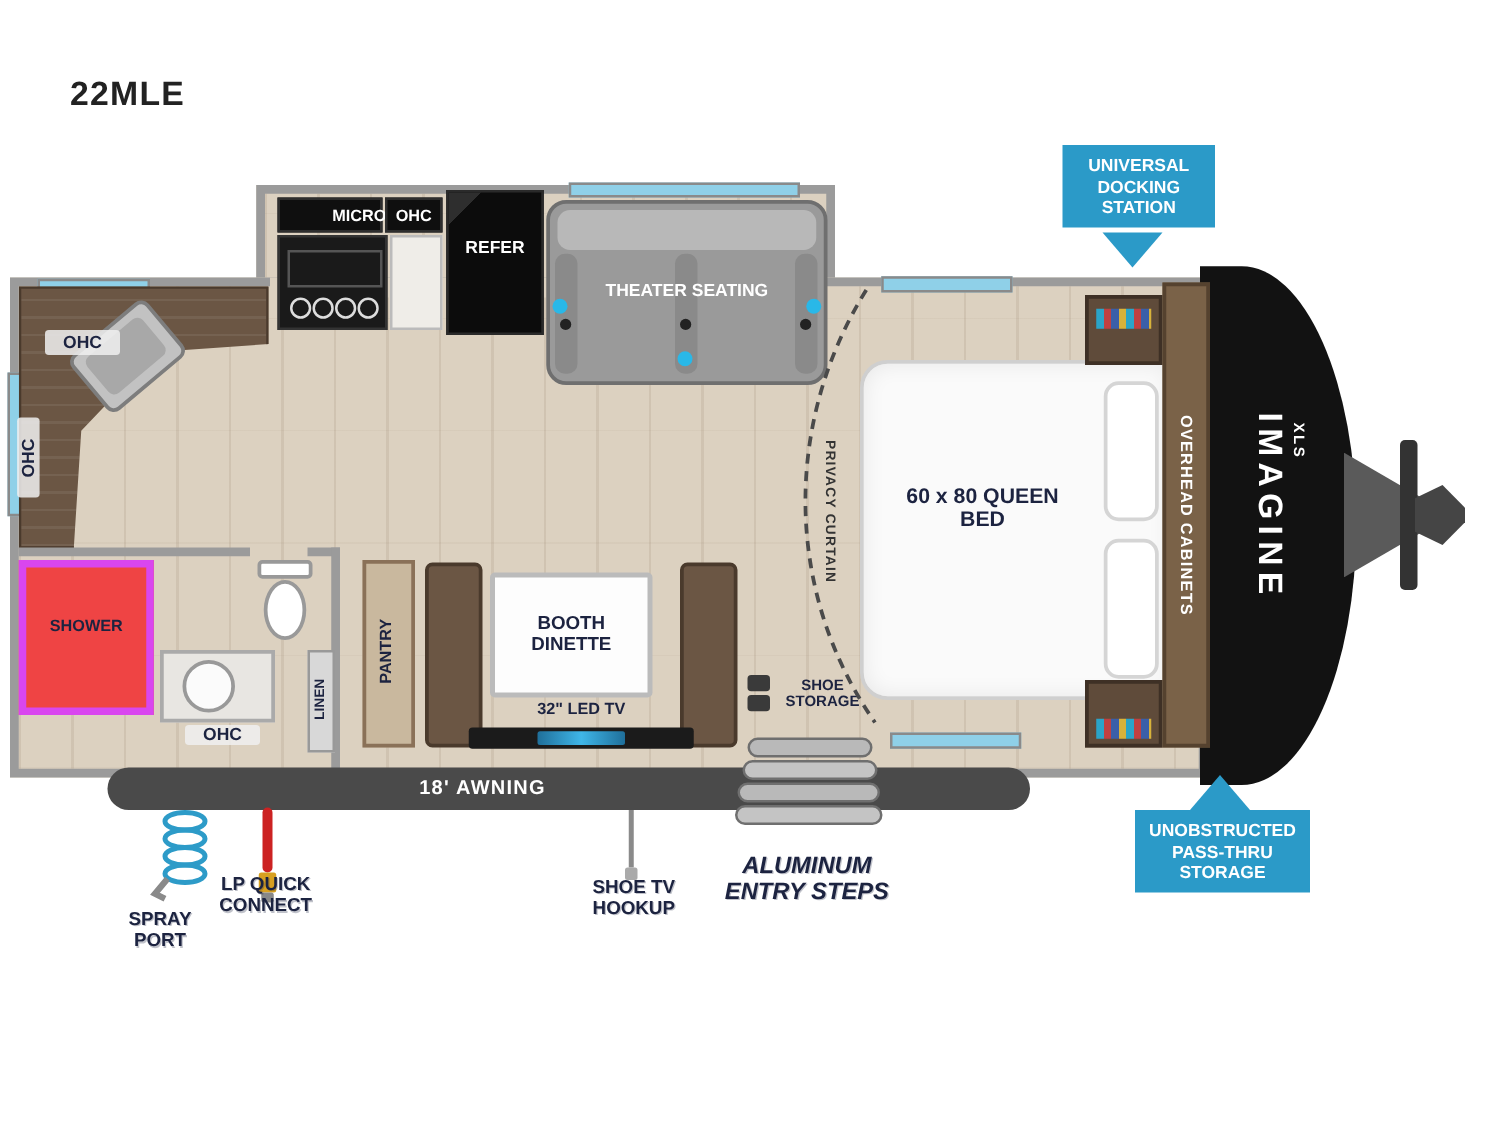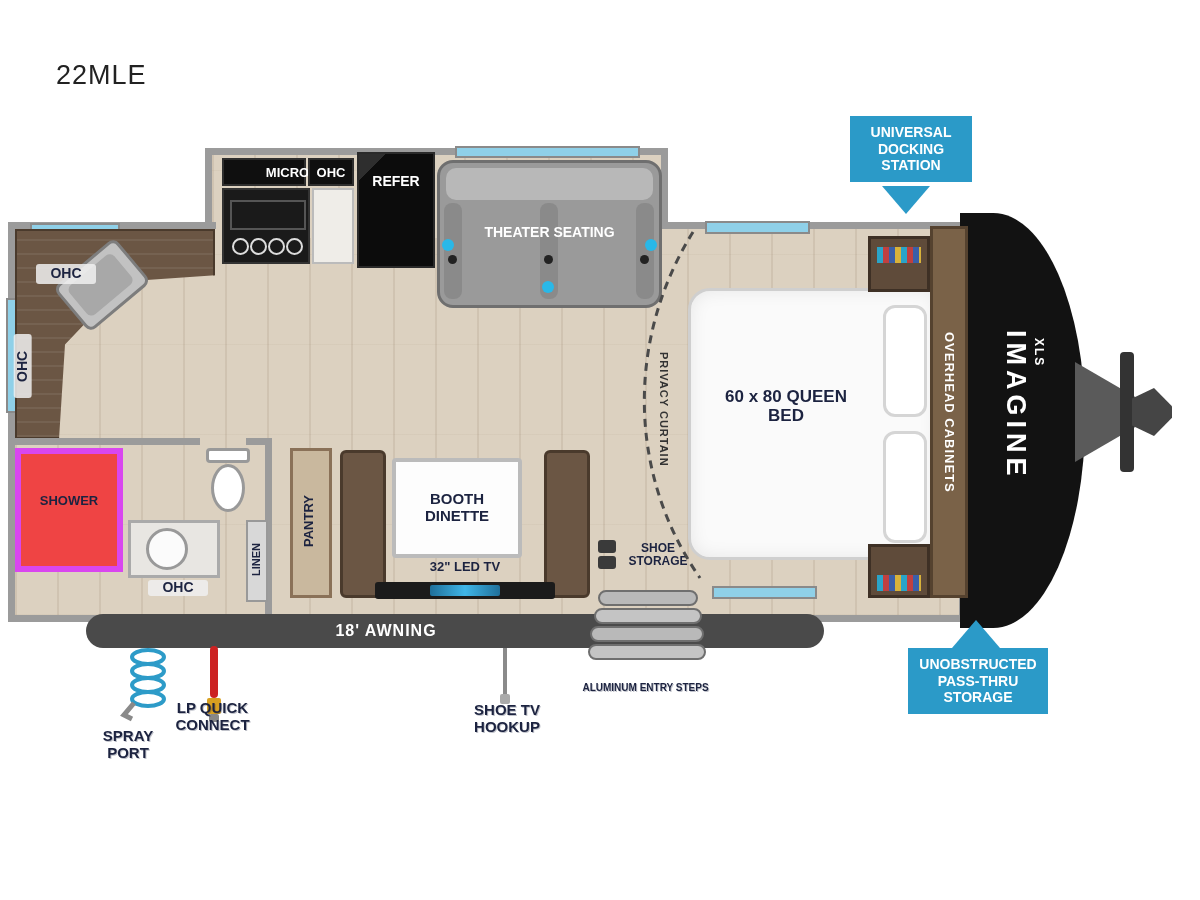--- a/index.html
+++ b/index.html
@@ -21,21 +21,21 @@
             font-weight:bold;box-sizing:border-box;border:2px solid #2e2e2e;}
   .wood{background:#6b5644;background-image:repeating-linear-gradient(0deg,rgba(255,255,255,.07) 0 2px,transparent 2px 14px);}
   .bench{background:#6b5644;border:3px solid #4a3a2c;border-radius:6px;box-sizing:border-box;}
   .wallseg{background:#9b9b9b;}
 </style>
 </head>
 <body>
 
 <div id="canvas">
 
-  <div class="abs" style="left:56px;top:60px;font-size:27px;font-weight:400;color:#222;letter-spacing:1px;">22MLE</div>
+  <div class="abs" style="left:56px;top:60px;font-size:27px;font-weight:700;color:#222;letter-spacing:1px;">22MLE</div>
 
   <div class="abs wallbox floor" style="left:205px;top:148px;width:463px;height:120px;"></div>
   <div class="abs wallbox floor" style="left:8px;top:222px;width:958px;height:400px;"></div>
 
   <div class="abs" style="left:216px;top:222px;width:441px;height:16px;background:#dcd1c0;"></div>
 
   <div class="abs" style="left:960px;top:213px;width:125px;height:415px;background:#121212;
               border-top-right-radius:95px 215px;border-bottom-right-radius:95px 215px;"></div>
   <div class="abs vtext" style="left:1000px;top:330px;color:#fff;font-size:27px;font-weight:bold;letter-spacing:5px;">IMAGINE</div>
   <div class="abs vtext" style="left:1032px;top:338px;color:#fff;font-size:12px;font-weight:bold;letter-spacing:2px;">XLS</div>
@@ -63,21 +63,21 @@
     <div style="position:absolute;left:6px;top:10px;width:72px;height:26px;border:2px solid #555;"></div>
     <div style="position:absolute;left:8px;bottom:7px;width:13px;height:13px;border:2px solid #ddd;border-radius:50%;"></div>
     <div style="position:absolute;left:26px;bottom:7px;width:13px;height:13px;border:2px solid #ddd;border-radius:50%;"></div>
     <div style="position:absolute;left:44px;bottom:7px;width:13px;height:13px;border:2px solid #ddd;border-radius:50%;"></div>
     <div style="position:absolute;left:62px;bottom:7px;width:13px;height:13px;border:2px solid #ddd;border-radius:50%;"></div>
   </div>
   <div class="abs" style="left:312px;top:188px;width:42px;height:76px;background:#efede8;border:2px solid #bbb;box-sizing:border-box;"></div>
 
   <div class="abs" style="left:357px;top:152px;width:78px;height:116px;background:#0c0c0c;border:2px solid #2a2a2a;box-sizing:border-box;
               background-image:linear-gradient(135deg,rgba(255,255,255,.14) 0 14%,transparent 14%);">
-    <div class="lbl" style="color:#fff;font-size:14px;margin-top:20px;">REFER</div>
+    <div class="lbl" style="color:#fff;font-size:14px;margin-top:36px;">REFER</div>
   </div>
 
   <div class="abs" style="left:437px;top:160px;width:225px;height:148px;background:#9a9a9a;border:3px solid #6f6f6f;
               border-radius:16px;box-sizing:border-box;">
     <div style="position:absolute;left:6px;top:5px;width:207px;height:32px;background:#b8b8b8;border-radius:10px;"></div>
     <div style="position:absolute;left:4px;top:40px;width:18px;height:96px;background:#8a8a8a;border-radius:8px;"></div>
     <div style="position:absolute;left:100px;top:40px;width:18px;height:96px;background:#8a8a8a;border-radius:8px;"></div>
     <div style="position:absolute;left:196px;top:40px;width:18px;height:96px;background:#8a8a8a;border-radius:8px;"></div>
     <div style="position:absolute;left:8px;top:92px;width:9px;height:9px;background:#222;border-radius:50%;"></div>
     <div style="position:absolute;left:104px;top:92px;width:9px;height:9px;background:#222;border-radius:50%;"></div>
@@ -169,21 +169,21 @@
   <div class="abs" style="left:86px;top:614px;width:738px;height:34px;background:#4a4a4a;border-radius:17px;">
     <div class="lbl" style="position:absolute;left:190px;top:8px;width:220px;color:#fff;font-size:16px;letter-spacing:1px;">18' AWNING</div>
   </div>
 
   <div class="abs" style="left:588px;top:590px;width:120px;height:76px;">
     <div style="position:absolute;left:10px;top:0;width:100px;height:16px;background:#b9b9b9;border:2px solid #6f6f6f;border-radius:8px;box-sizing:border-box;"></div>
     <div style="position:absolute;left:6px;top:18px;width:108px;height:16px;background:#c4c4c4;border:2px solid #6f6f6f;border-radius:8px;box-sizing:border-box;"></div>
     <div style="position:absolute;left:2px;top:36px;width:114px;height:16px;background:#b9b9b9;border:2px solid #6f6f6f;border-radius:8px;box-sizing:border-box;"></div>
     <div style="position:absolute;left:0;top:54px;width:118px;height:16px;background:#c4c4c4;border:2px solid #6f6f6f;border-radius:8px;box-sizing:border-box;"></div>
   </div>
-  <div class="abs lbl shadowed" style="left:578px;top:682px;width:135px;font-size:10px;">ALUMINUM ENTRY STEPS</div>
+  <div class="abs lbl shadowed" style="left:578px;top:682px;width:135px;font-size:19px;font-style:italic;">ALUMINUM ENTRY STEPS</div>
 
   <svg class="abs" style="left:118px;top:645px;" width="56" height="80" viewBox="0 0 56 80">
     <ellipse cx="30" cy="12" rx="16" ry="7" fill="none" stroke="#2d9bc8" stroke-width="4"></ellipse>
     <ellipse cx="30" cy="26" rx="16" ry="7" fill="none" stroke="#2d9bc8" stroke-width="4"></ellipse>
     <ellipse cx="30" cy="40" rx="16" ry="7" fill="none" stroke="#2d9bc8" stroke-width="4"></ellipse>
     <ellipse cx="30" cy="54" rx="16" ry="7" fill="none" stroke="#2d9bc8" stroke-width="4"></ellipse>
     <path d="M 16 58 L 6 70 L 14 74" fill="none" stroke="#8a8a8a" stroke-width="5"></path>
   </svg>
   <div class="abs lbl shadowed" style="left:88px;top:728px;width:80px;font-size:15px;">SPRAY PORT</div>
 

